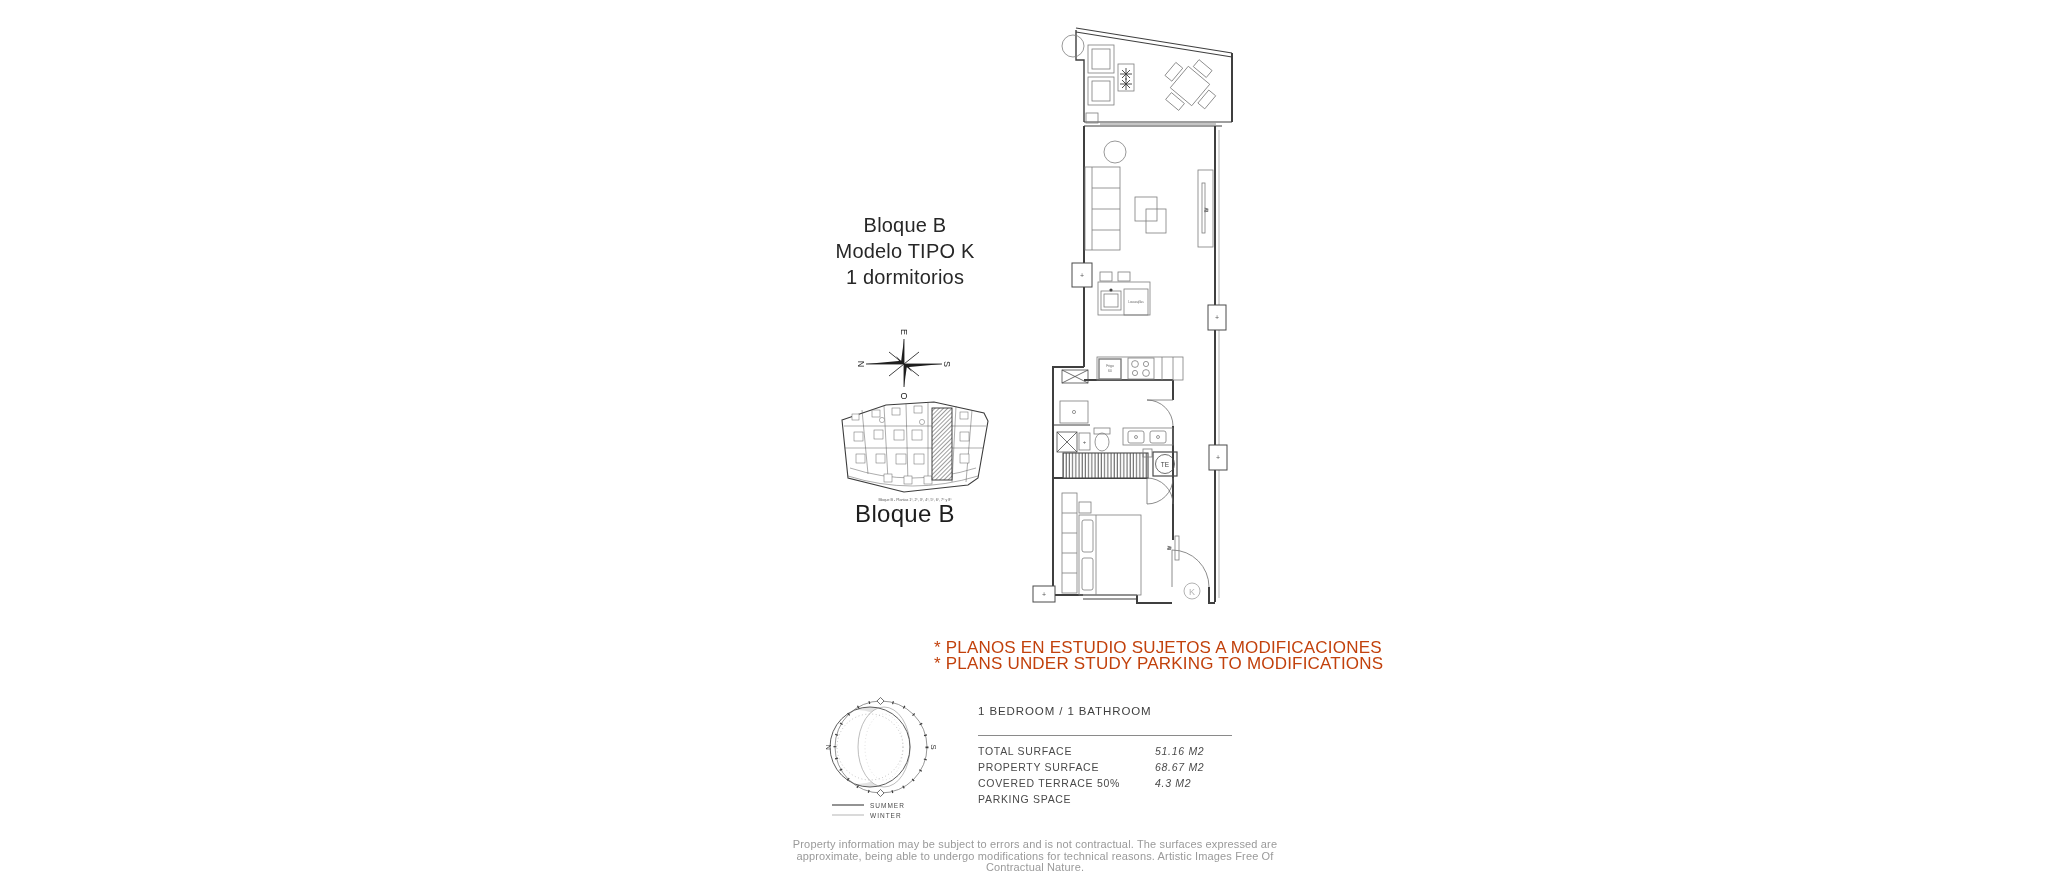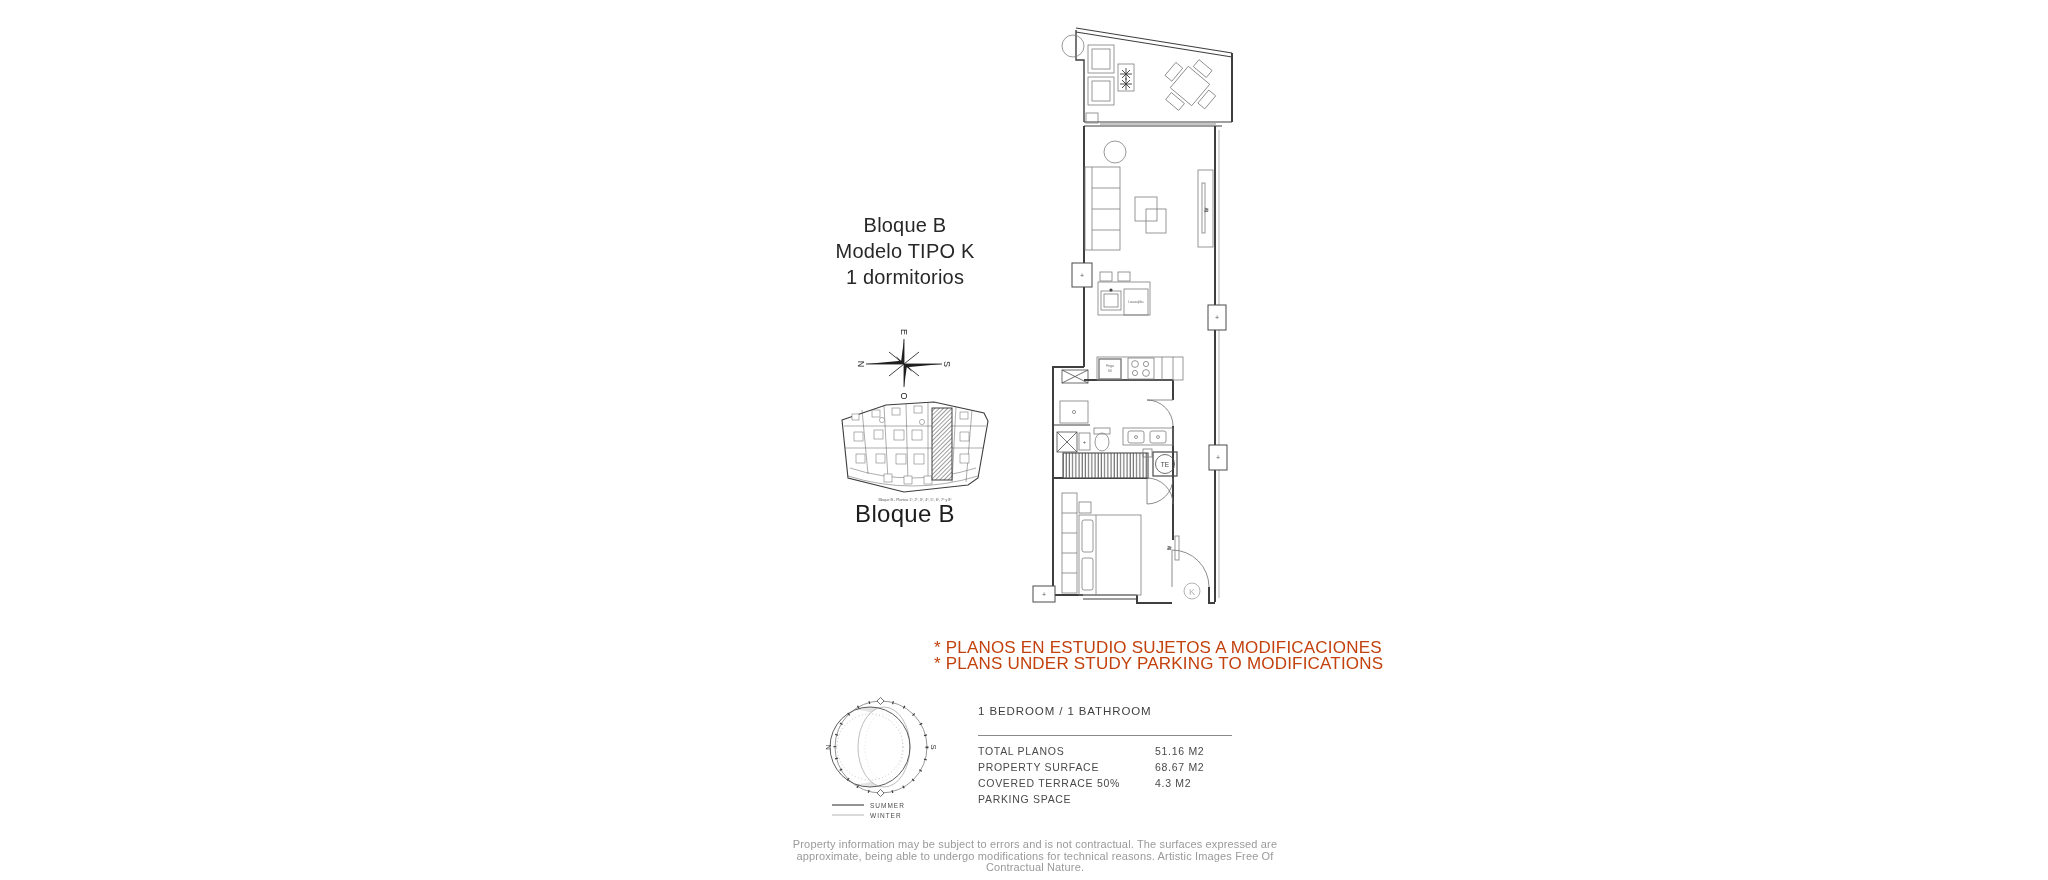--- a/index.html
+++ b/index.html
@@ -17,21 +17,21 @@
     font-size:24px;color:#1d1d1d;letter-spacing:.3px;}
   
   .notes{left:934px;top:640px;font-size:17px;line-height:15.5px;color:#c2410c;letter-spacing:.2px;white-space:nowrap;}
   
   .details{left:978px;top:705px;width:254px;color:#474747;}
   .details .hdr{font-size:11.5px;letter-spacing:.9px;color:#3f3f3f;
     border-bottom:1px solid #8a8a8a;padding-bottom:18px;}
   .details .rows{margin-top:7px;}
   .details .row{display:grid;grid-template-columns:177px auto;font-size:10.5px;
     letter-spacing:.7px;line-height:16px;color:#4a4a4a;}
-  .details .val{white-space:nowrap;}
+  .details .val{white-space:nowrap;font-style:italic;}
   
   .footer{left:790px;top:839px;width:490px;text-align:center;font-size:11px;
     line-height:11.5px;color:#9a9a9a;letter-spacing:.15px;}
   svg{display:block;}
   text{font-family:"Liberation Sans","DejaVu Sans",sans-serif;}
 </style>
 </head>
 <body>
 
 <div class="abs title-block">
@@ -367,21 +367,21 @@
     <text x="52" y="111" font-size="6.5" fill="#4a4a4a" letter-spacing="1">SUMMER</text>
     <line x1="14" y1="118" x2="46" y2="118" stroke="#b5b5b5" stroke-width="1"></line>
     <text x="52" y="121" font-size="6.5" fill="#4a4a4a" letter-spacing="1">WINTER</text>
   </g>
 </svg>
 
 <div class="abs details">
   <div class="hdr">1 BEDROOM / 1 BATHROOM</div>
   <div class="rows">
     <div class="row">
-      <span>TOTAL PLANOS</span>
+      <span>TOTAL SURFACE</span>
       <span class="val">51.16 M2</span>
     </div>
     <div class="row">
       <span>PROPERTY SURFACE</span>
       <span class="val">68.67 M2</span>
     </div>
     <div class="row">
       <span>COVERED TERRACE 50%</span>
       <span class="val">4.3 M2</span>
     </div>

